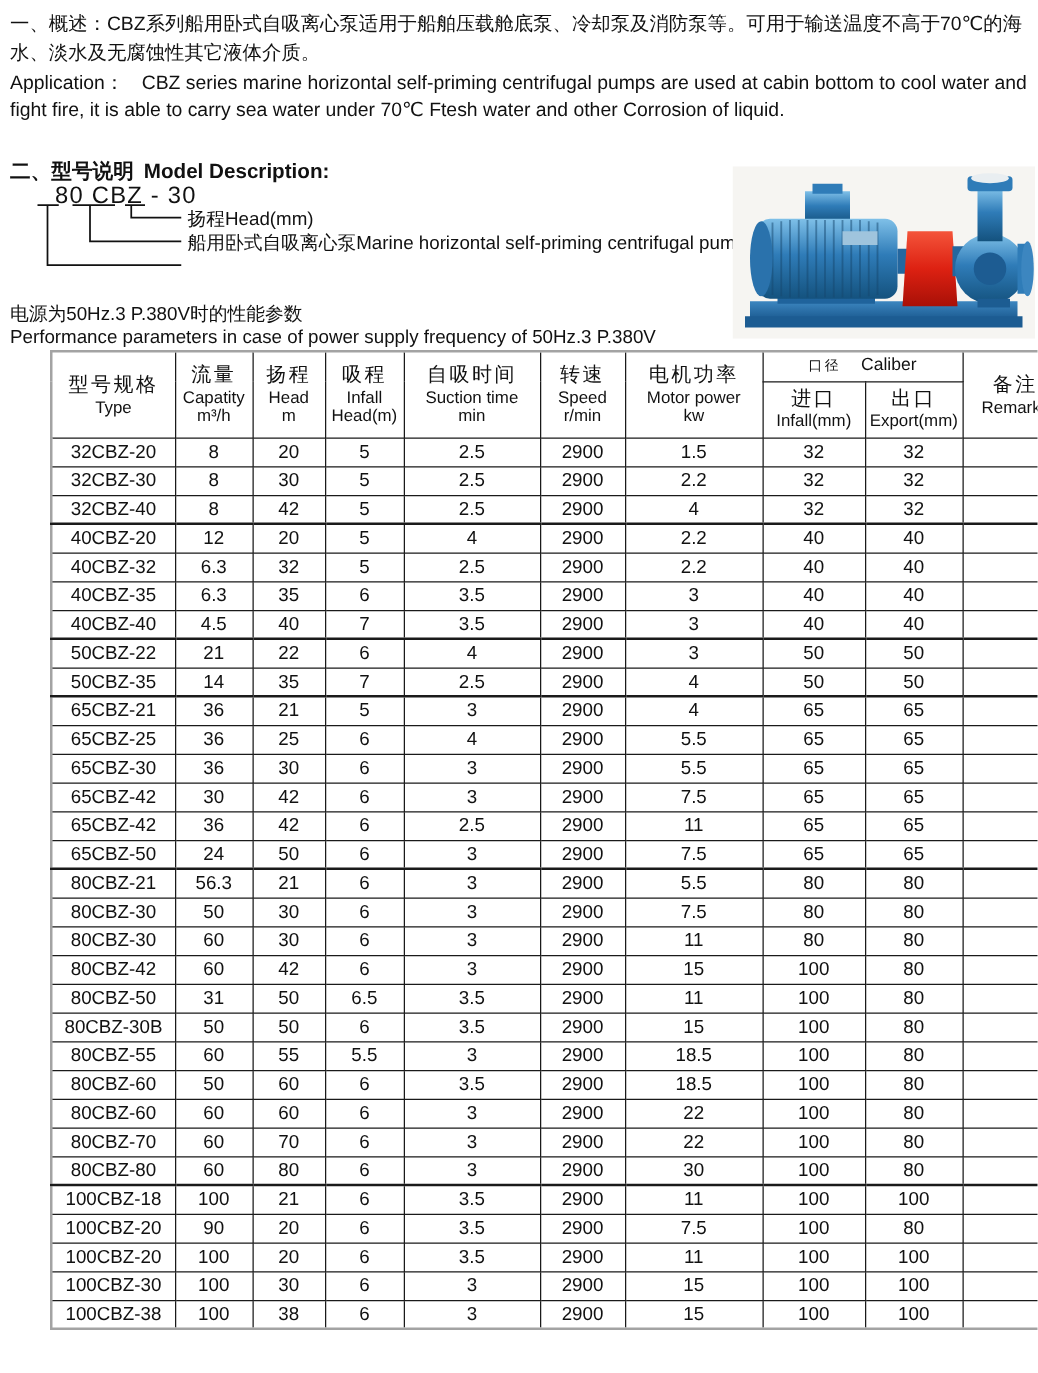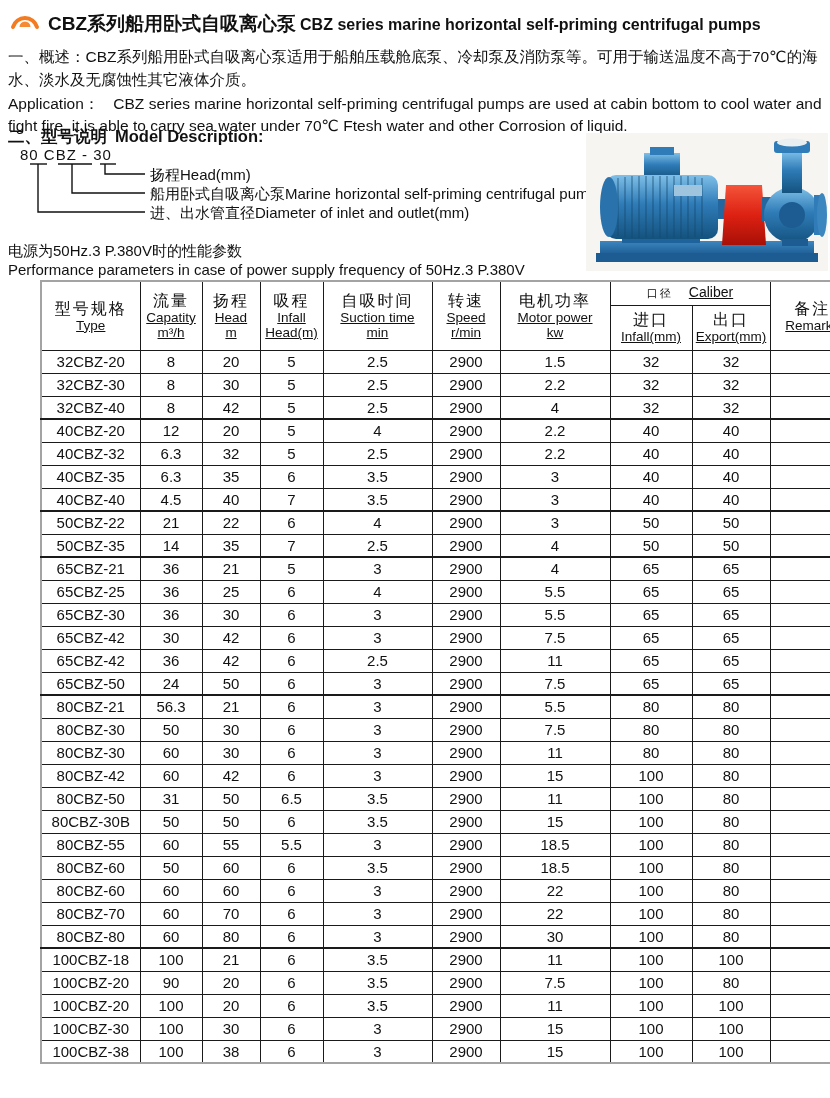--- a/index.html
+++ b/index.html
@@ -25,59 +25,50 @@
 
   
   .mid-zone { position:absolute; left:0; top:126px; width:830px; height:154px; }
   .h2 { position:absolute; left:8px; font-size:16.5px; white-space:nowrap; }
   .h2 .sp { margin-left:8px; }
   .model-heading { top:0; }
   .perf-heading { top:92px; }
   .subtitle-zh { position:absolute; left:8px; top:116px; font-size:15px; white-space:nowrap; }
   .subtitle-en { position:absolute; left:8px; top:135px; font-size:15px; white-space:nowrap; }
 
-  .model-code { position:absolute; left:20px; top:20px; font-size:15px; letter-spacing:1px; white-space:nowrap; }
+  .model-code { position:absolute; left:44px; top:20px; font-size:19px; letter-spacing:1px; white-space:nowrap; }
   .diagram-lines { position:absolute; left:0; top:0; width:400px; height:154px; }
   .model-label { position:absolute; left:150px; font-size:15px; white-space:nowrap; }
   .model-label.l1 { top:40px; }
   .model-label.l2 { top:59px; }
   .model-label.l3 { top:78px; }
 
   .pump-photo-wrap { position:absolute; left:586px; top:7px; width:242px; height:138px; }
 
   
   .perf-table { position:absolute; left:8px; top:280px; width:814px;
     border-collapse:collapse; table-layout:fixed; }
   .perf-table, .perf-table th, .perf-table td { border:1px solid #1a1a1a; }
   .perf-table { border:2px solid #a3a3a3;margin-left:32px; }
   .perf-table th { font-weight:normal; text-align:center; vertical-align:middle; padding:0; overflow:hidden; }
   .perf-table td { text-align:center; vertical-align:middle; font-size:15px; height:23px;
     padding:0; overflow:hidden; white-space:nowrap; }
   .hz { display:block; font-size:16px; line-height:19px; letter-spacing:2px; }
-  .he { display:block; font-size:13.5px; line-height:15.5px; letter-spacing:0;text-decoration:underline; }
+  .he { display:block; font-size:13.5px; line-height:15.5px; letter-spacing:0; }
   .caliber-row th { height:24px; }
   .caliber-head .hz, .caliber-head .he { display:inline; font-size:11px; }
   .caliber-head .he { margin-left:16px; font-size:14px; }
   .sub-row th { height:45px; }
   tr.group-start td { border-top:2px solid #1a1a1a; }
 </style>
 </head>
 <body>
 
 <div class="page">
 
-  <div class="title-row">
-    <span class="logo">
-      <svg width="30" height="22" viewBox="0 0 30 22">
-        <path d="M3 16 A12.5 12.5 0 0 1 27 16" stroke="#f47b20" stroke-width="4" fill="none" stroke-linecap="round"></path>
-        <path d="M9.5 16 A5.5 5.5 0 0 1 20.5 16 Z" fill="#f58a33"></path>
-      </svg>
-    </span>
-    <h1 class="page-title"><span class="t-zh">CBZ系列船用卧式自吸离心泵</span><span class="t-en">CBZ series marine horizontal self-priming centrifugal pumps</span></h1>
-  </div>
 
   <div class="overview">
     <p class="zh">一、概述：CBZ系列船用卧式自吸离心泵适用于船舶压载舱底泵、冷却泵及消防泵等。可用于输送温度不高于70℃的海水、淡水及无腐蚀性其它液体介质。</p>
     <p class="en"><span class="app-label">Application：</span><span>CBZ series marine horizontal self-priming centrifugal pumps are used at cabin bottom to cool water and fight fire, it is able to carry sea water under 70℃ Ftesh water and other Corrosion of liquid.</span></p>
   </div>
 
   <div class="mid-zone">
 
     <h2 class="h2 model-heading"><span>二、型号说明</span><span class="sp">Model Description:</span></h2>
 
@@ -89,21 +80,20 @@
         <path d="M58 38 L92 38"></path>
         <path d="M100 38 L116 38"></path>
         <path d="M105 38 L105 48 L145 48"></path>
         <path d="M72 38 L72 67 L145 67"></path>
         <path d="M38 38 L38 86 L145 86"></path>
       </g>
     </svg>
 
     <div class="model-label l1">扬程Head(mm)</div>
     <div class="model-label l2">船用卧式自吸离心泵Marine horizontal self-priming centrifugal pumps</div>
-    <div class="model-label l3">进、出水管直径Diameter of inlet and outlet(mm)</div>
 
     <div class="pump-photo-wrap">
       <svg width="242" height="138" viewBox="0 0 242 138">
         <defs>
           <linearGradient id="gm" x1="0" y1="0" x2="0" y2="1">
             <stop offset="0" stop-color="#7fc0e8"></stop>
               <stop offset="0.45" stop-color="#2f7cb8"></stop>
               <stop offset="1" stop-color="#14527e"></stop>
           </linearGradient>
           <linearGradient id="gr" x1="0" y1="0" x2="0" y2="1">

